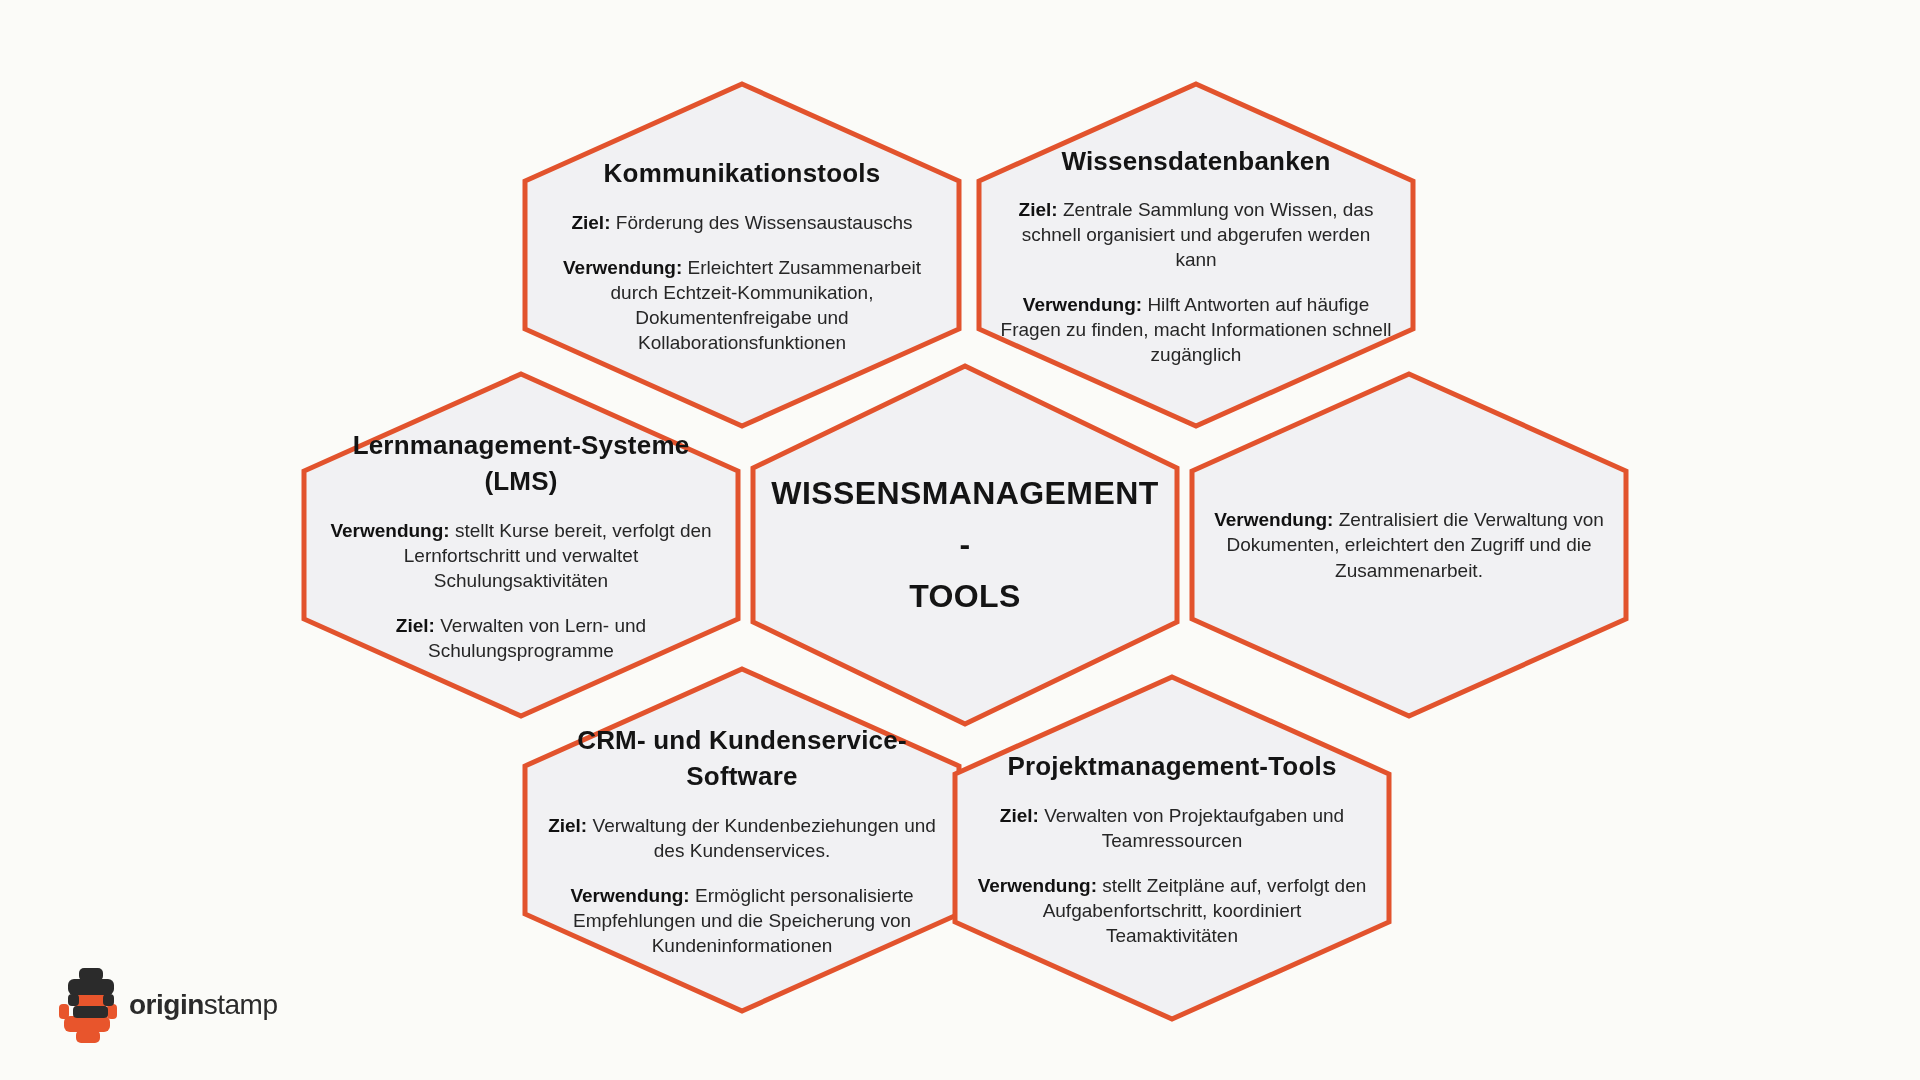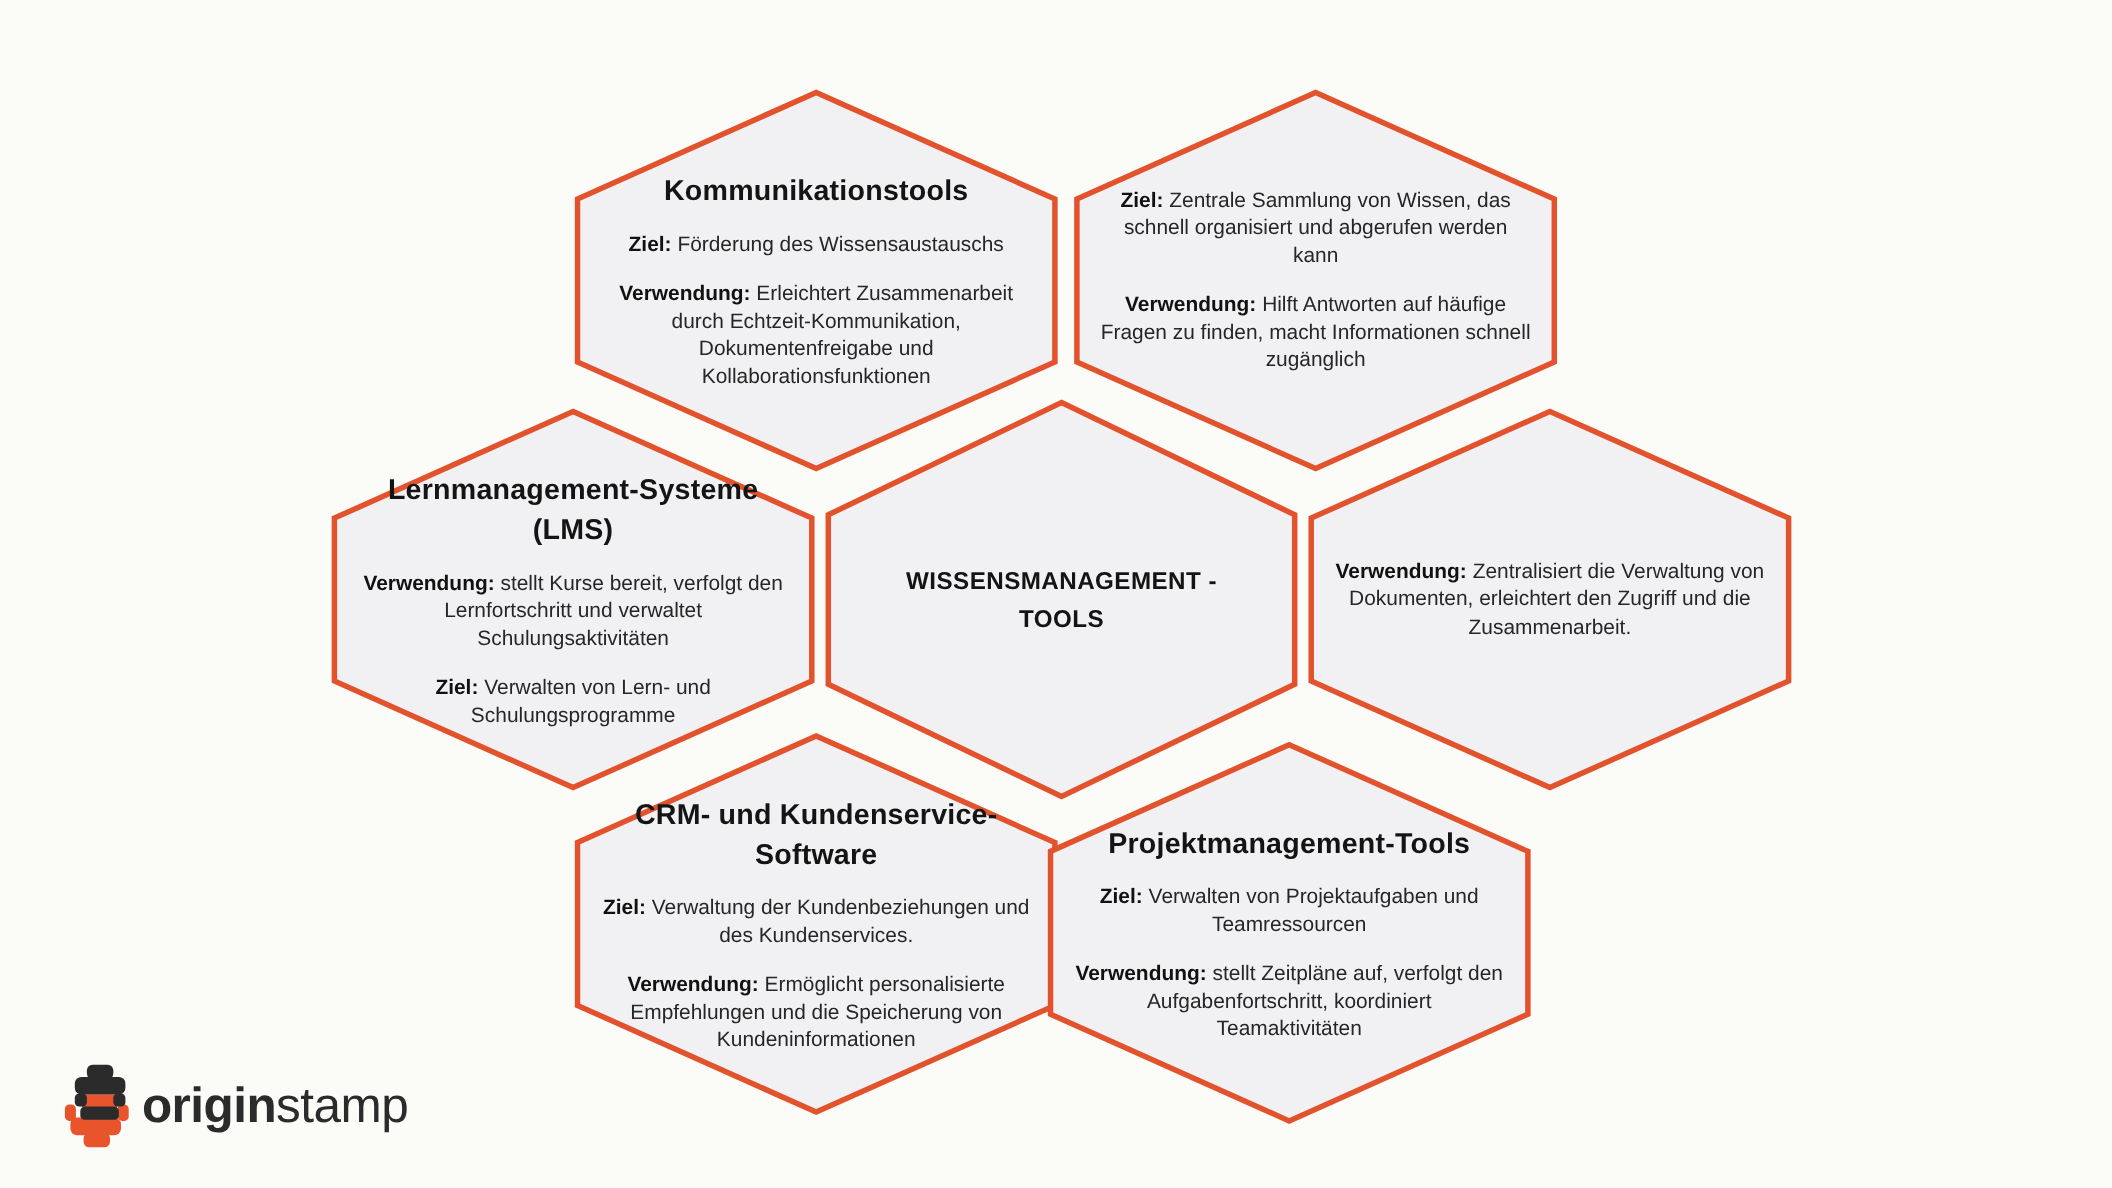--- a/index.html
+++ b/index.html
@@ -40,40 +40,40 @@
   }
   .hex-p {
     margin: 0;
     font-size: 19px;
     line-height: 1.32;
     color: var(--body, #262626);
   }
   .hex-p + .hex-p { margin-top: 20px; }
   .lbl { font-weight: 700; margin-right: 0.28em; color: #111; }
   .center-title {
-    font-size: 22px;
+    font-size: 32px;
     font-weight: 700;
     line-height: 1.6;
     letter-spacing: 0.4px;
     white-space: pre-line;
     color: var(--title, #141414);
     margin: 0;
   }
   .logo {
     position: absolute;
     left: 57px; top: 966px;
     display: flex; align-items: center;
     gap: 10px;
     height: 78px;
   }
   .logo-icon { width: 62px; height: 78px; }
   .ico-dark { fill: var(--logodark, #2b2b2b); }
   .ico-orange { fill: var(--logoorange, #e8552c); }
   .logo-text {
-    font-size: 45px;
+    font-size: 28px;
     color: var(--logodark, #2b2b2b);
     letter-spacing: -0.5px;
     white-space: nowrap;
   }
   .logo-bold { font-weight: 800; }
   .logo-light { font-weight: 400; }
 </style>
 </head>
 <body>
 
@@ -88,20 +88,21 @@
       <p class="hex-p"><span class="lbl">Ziel:</span><span>Förderung des Wissensaustauschs</span></p>
       <p class="hex-p"><span class="lbl">Verwendung:</span><span>Erleichtert Zusammenarbeit durch Echtzeit-Kommunikation, Dokumentenfreigabe und Kollaborationsfunktionen</span></p>
     </div>
   </div>
 
   <div class="hex" style="left:976px;top:81px">
     <svg class="hex-svg" viewBox="0 0 440 348" preserveAspectRatio="none">
         <polygon class="hexpoly" points="220,3 437,100 437,248 220,345 3,248 3,100"></polygon>
       </svg>
     <div class="hex-content">
+      <div class="hex-title">Wissensdatenbanken</div>
       <p class="hex-p"><span class="lbl">Ziel:</span><span>Zentrale Sammlung von Wissen, das schnell organisiert und abgerufen werden kann</span></p>
       <p class="hex-p"><span class="lbl">Verwendung:</span><span>Hilft Antworten auf häufige Fragen zu finden, macht Informationen schnell zugänglich</span></p>
     </div>
   </div>
 
   <div class="hex" style="left:301px;top:371px">
     <svg class="hex-svg" viewBox="0 0 440 348" preserveAspectRatio="none">
         <polygon class="hexpoly" points="220,3 437,100 437,248 220,345 3,248 3,100"></polygon>
       </svg>
     <div class="hex-content">

